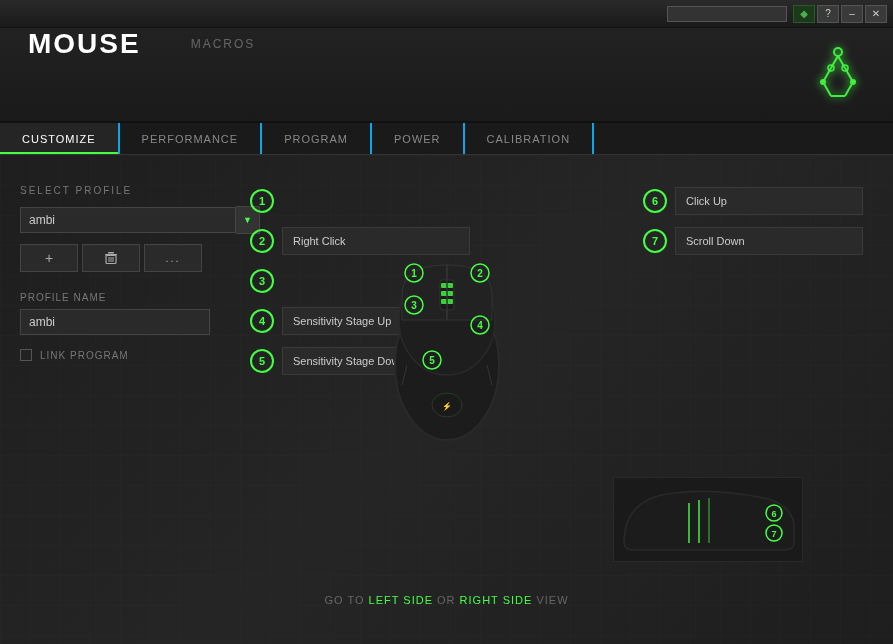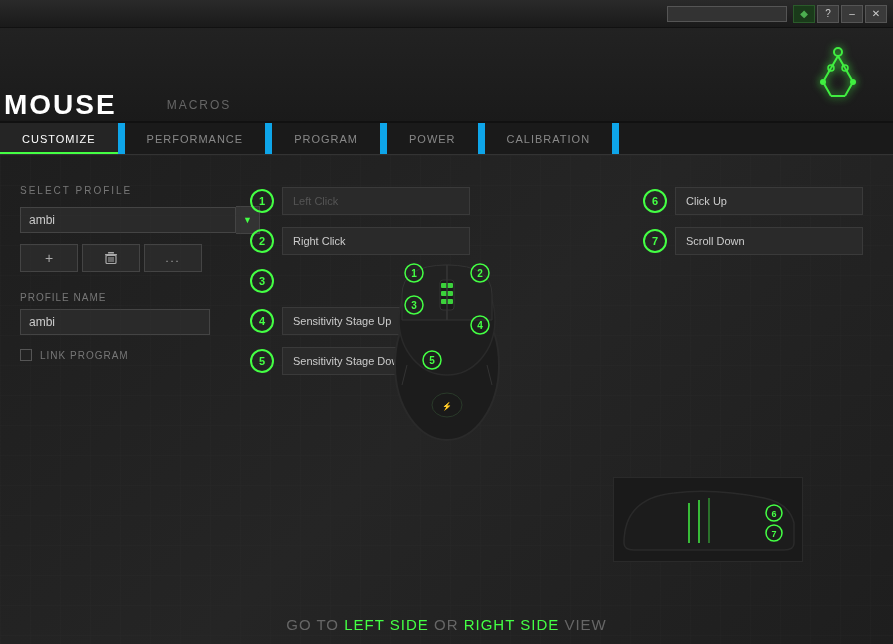--- a/index.html
+++ b/index.html
@@ -48,22 +48,22 @@
       background: #1a3a1a;
       border-color: #2a5a2a;
       color: #4caf50;
     }
 
     
     #header {
       height: 95px;
       background: linear-gradient(to bottom, #222, #1a1a1a);
       display: flex;
-      align-items: flex-end;
-      padding: 0 4px;
+      align-items: flex-start;
+      padding: 0 28px;
       position: relative;
       border-bottom: 2px solid #111;
     }
     .header-titles {
       display: flex;
       gap: 50px;
       align-items: center;
     }
     .header-mouse {
       font-size: 28px;
@@ -95,21 +95,21 @@
       position: relative;
     }
     .nav-tab {
       padding: 0 22px;
       font-size: 11px;
       letter-spacing: 1px;
       color: #888;
       display: flex;
       align-items: center;
       cursor: pointer;
-      border-right: 7px solid #0ea5e9;
+      border-right: 2px solid #0ea5e9;
       position: relative;
     }
     .nav-tab.active {
       color: #fff;
       background: #252525;
     }
     .nav-tab.active::after {
       content: '';
       position: absolute;
       bottom: 0;
@@ -284,24 +284,24 @@
       top: 200px;
       width: 195px;
       height: 90px;
       background: #1a1a1a;
       border: 1px solid #2a2a2a;
     }
 
     
     .side-link-text {
       position: absolute;
-      bottom: 12px;
+      bottom: 39px;
       left: 50%;
       transform: translateX(-50%);
-      font-size: 15px;
+      font-size: 11px;
       color: #666;
       white-space: nowrap;
       letter-spacing: 1px;
     }
     .side-link-text .green-link { color: #44ff44; cursor: pointer; }
 
     
     .razer-svg { filter: drop-shadow(0 0 4px #44ff44); }
 
     
@@ -389,21 +389,20 @@
     <input class="profile-name-input" type="text" value="ambi" style="">
     <div class="link-program">
       <div class="link-checkbox"></div>
       <span>LINK PROGRAM</span>
     </div>
   </div>
 
   <div id="button-list">
     <div class="button-row">
       <div class="btn-number">1</div>
-      <div class="btn-label-box grayed">Left Click</div>
     </div>
     <div class="button-row">
       <div class="btn-number">2</div>
       <div class="btn-label-box">Right Click</div>
     </div>
     <div class="button-row">
       <div class="btn-number">3</div>
     </div>
     <div class="button-row">
       <div class="btn-number">4</div>

